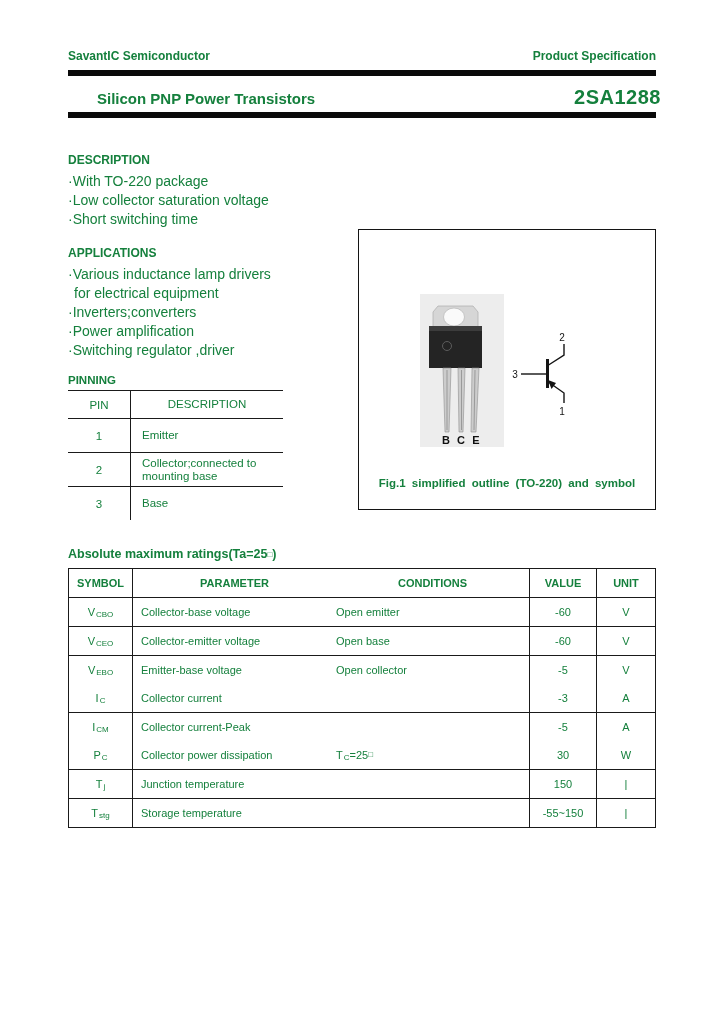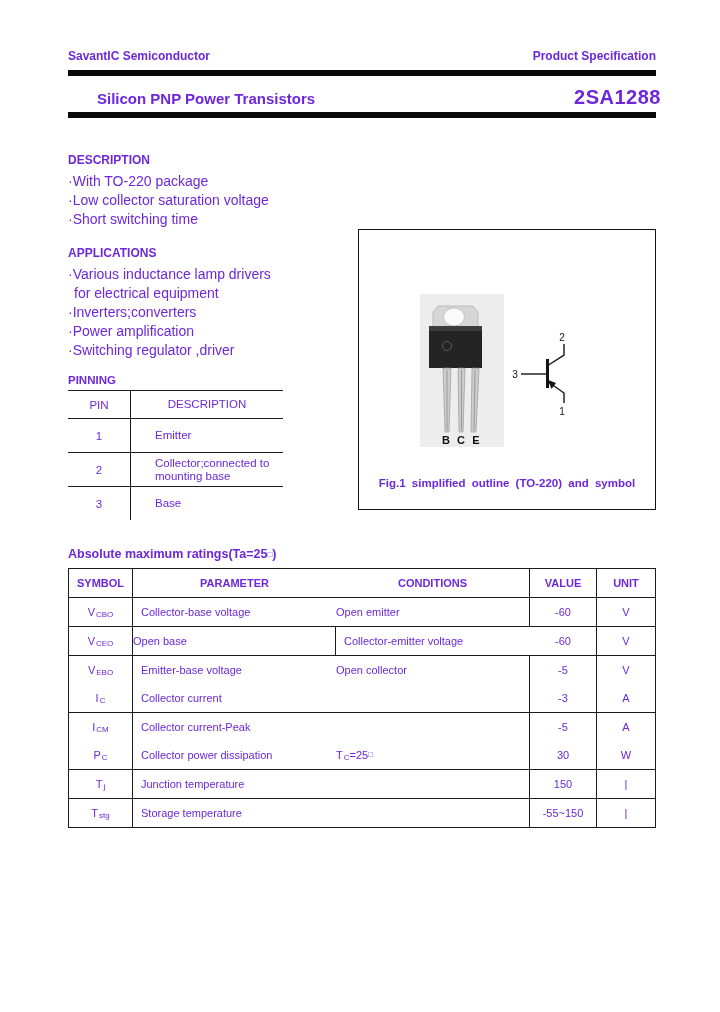--- a/index.html
+++ b/index.html
@@ -1,17 +1,17 @@
 <!DOCTYPE html>
 <html><head>
 <meta charset="utf-8">
 <style>
   html,body{margin:0;padding:0;background:#fff;}
   .page{position:relative;width:720px;height:1012px;background:#ffffff;
-        font-family:"Liberation Sans", sans-serif;color:#6d28d9;overflow:hidden;border-radius:31px;}
+        font-family:"Liberation Sans", sans-serif;color:#15803d;overflow:hidden;border-radius:31px;}
 
   
   .hdr-row{position:absolute;left:68px;top:49px;width:588px;display:flex;
            justify-content:space-between;font-size:12px;font-weight:bold;}
   .rule{position:absolute;left:68px;width:588px;height:6px;background:#0a0a0a;}
   .rule1{top:70px;}
   .rule2{top:112px;}
   .title-row{position:absolute;left:68px;top:86px;width:588px;display:flex;
              justify-content:space-between;align-items:baseline;margin-left:29px;}
   .doc-title{font-size:15px;font-weight:bold;}
@@ -26,21 +26,21 @@
   .line.indent{padding-left:6px;}
 
   
   #pinning{top:374px;}
   #pinning .section-head{font-size:11.5px;margin-bottom:4px;}
   .pin-table{width:215px;border-top:1.5px solid #1a1a1a;font-size:11.5px;}
   .pin-row{display:grid;grid-template-columns:62px 153px;border-bottom:1px solid #1a1a1a;}
   .pin-row:last-child{border-bottom:none;}
   .pin-row .pcell{display:flex;align-items:center;}
   .pin-row .pcell.num{justify-content:center;}
-  .pin-row .pcell.desc{border-left:1px solid #1a1a1a;padding:3px 4px 3px 24px;line-height:13px;}
+  .pin-row .pcell.desc{border-left:1px solid #1a1a1a;padding:3px 4px 3px 11px;line-height:13px;}
   .pin-row.hdr{font-weight:normal;}
   .pin-row.hdr .pcell{height:27px;}
   .pin-row.hdr .pcell.desc{justify-content:center;padding:0;}
   .pin-row .pcell{min-height:27px;}
 
   
   .fig-box{position:absolute;left:358px;top:229px;width:298px;height:281px;
            border:1.5px solid #141414;box-sizing:border-box;}
   .photo{position:absolute;left:61px;top:64px;width:84px;height:153px;}
   .symbol{position:absolute;left:148px;top:100px;width:76px;height:88px;}
@@ -174,22 +174,22 @@
       <div class="cell c-cond">Open emitter</div>
       <div class="cell c-val">-60</div>
       <div class="cell c-unit">V</div>
     </div>
 
     <div class="t-row">
       <div class="cell c-sym">
           <span>V</span>
           <sub class="s">CEO</sub>
         </div>
+      <div class="cell c-par">Collector-emitter voltage</div>
       <div class="cell c-cond">Open base</div>
-      <div class="cell c-par">Collector-emitter voltage</div>
       <div class="cell c-val">-60</div>
       <div class="cell c-unit">V</div>
     </div>
 
     <div class="t-row no-bottom">
       <div class="cell c-sym">
           <span>V</span>
           <sub class="s">EBO</sub>
         </div>
       <div class="cell c-par">Emitter-base voltage</div>

